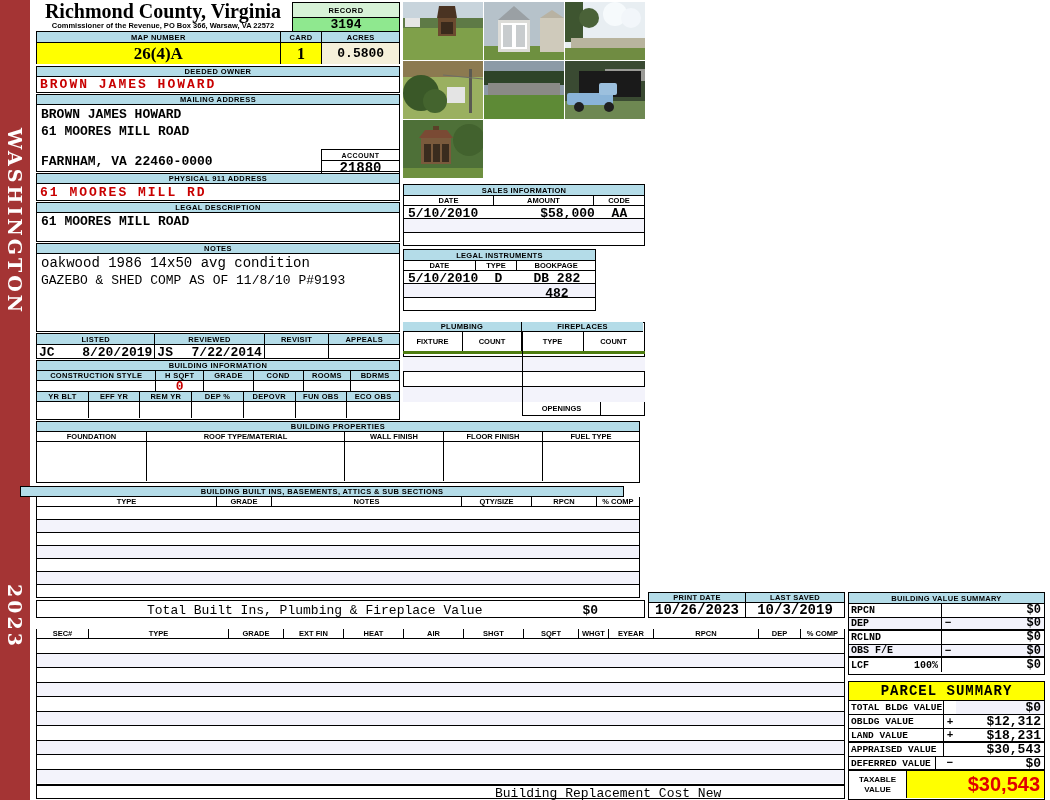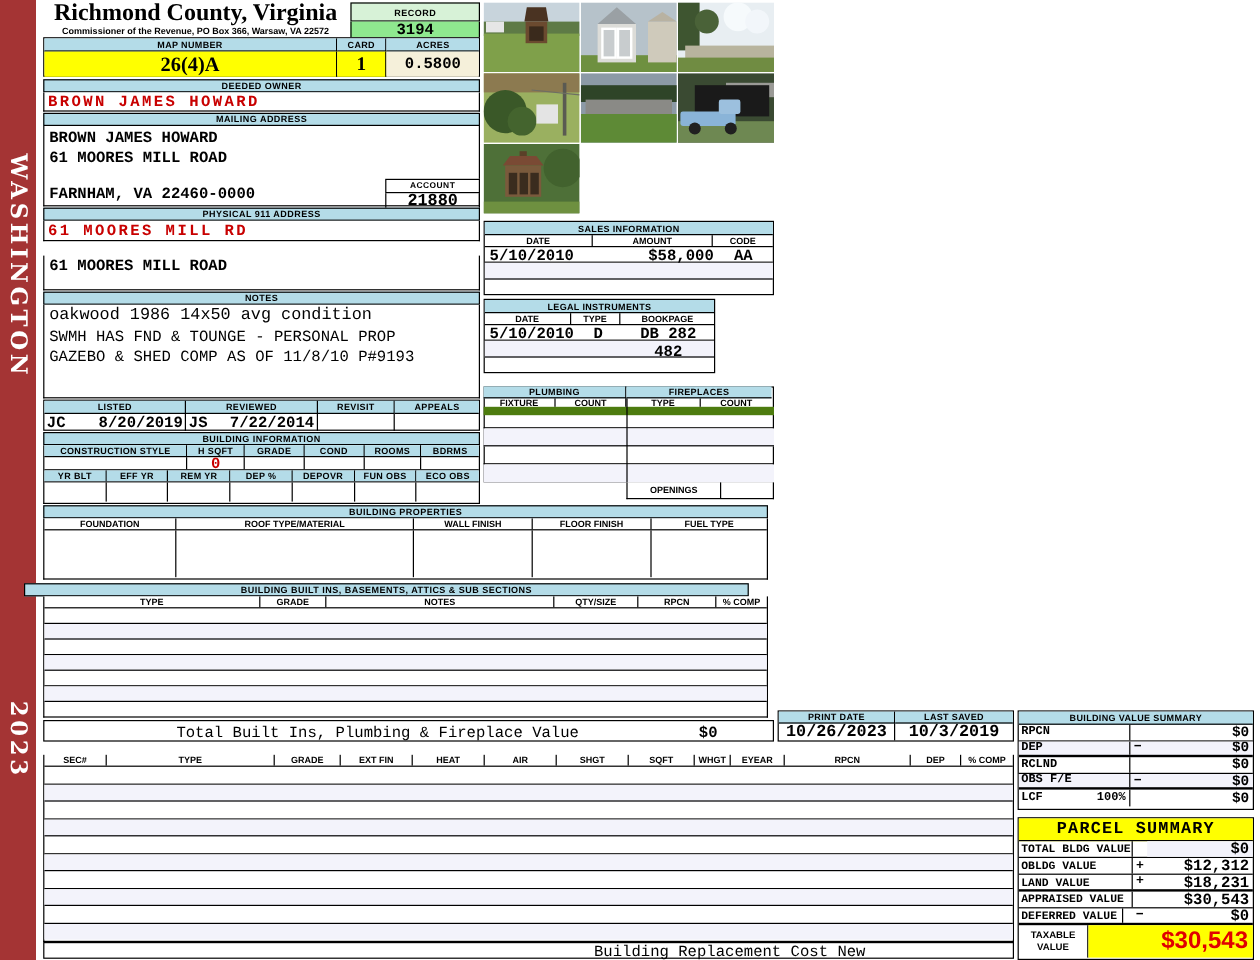--- a/index.html
+++ b/index.html
@@ -67,28 +67,28 @@
     <div class="val" style="padding:15px 0 0 4px;">FARNHAM, VA 22460-0000</div>
   </div>
   <div class="abs" style="left:321px;top:149px;width:79px;height:23px;">
     <div style="height:10px;border:1px solid #000;background:#fff;display:flex;align-items:center;justify-content:center;font:bold 7px 'Liberation Sans',sans-serif;letter-spacing:.4px;">ACCOUNT</div>
     <div class="val" style="height:13px;border:1px solid #000;border-top:none;display:flex;align-items:center;justify-content:center;font-size:14px;">21880</div>
   </div>
 
   <div class="abs hdr" style="left:36px;top:173px;width:364px;height:11px;">PHYSICAL 911 ADDRESS</div>
   <div class="abs box val red" style="left:36px;top:184px;width:364px;height:17px;border-top:none;display:flex;align-items:center;padding-left:3px;letter-spacing:2px;">61 MOORES MILL RD</div>
 
+  <div class="abs hdr" style="left:36px;top:202px;width:364px;height:11px;">LEGAL DESCRIPTION</div>
   <div class="abs box" style="left:36px;top:213px;width:364px;height:29px;border-top:none;">
     <div class="val" style="padding:1px 0 0 4px;">61 MOORES MILL ROAD</div>
   </div>
 
   <div class="abs hdr" style="left:36px;top:243px;width:364px;height:11px;">NOTES</div>
   <div class="abs box" style="left:36px;top:254px;width:364px;height:78px;border-top:none;font-size:13px;">
     <div class="mono" style="padding:1px 0 0 4px;font-size:14px;">oakwood 1986 14x50 avg condition</div>
-    <div class="mono" style="padding:2px 0 0 4px;font-size:13px;">SWMH HAS FND &amp; TOUNGE - PERSONAL PROP</div>
     <div class="mono" style="padding:2px 0 0 4px;font-size:13px;">GAZEBO &amp; SHED COMP AS OF 11/8/10 P#9193</div>
   </div>
 
   <div class="abs box" style="left:36px;top:333px;width:364px;height:26px;">
     <div class="row" style="height:11px;">
       <div class="cell hc" style="width:119px;">LISTED</div>
       <div class="cell hc" style="width:110px;">REVIEWED</div>
       <div class="cell hc" style="width:65px;">REVISIT</div>
       <div class="cell hc" style="width:70px;">APPEALS</div>
     </div>
@@ -258,21 +258,21 @@
     <div class="vrow lav" style="height:13px;"></div>
     <div style="height:13px;"></div>
   </div>
 
   <div class="abs" style="left:403px;top:322px;width:242px;height:95px;">
     <div style="position:absolute;left:0;top:0;width:242px;height:80px;border:1px solid #000;box-sizing:border-box;background:#fff;"></div>
     <div class="row" style="position:absolute;left:0;top:0;width:242px;height:10px;">
       <div class="cell hc" style="width:119px;border-right:1px solid #000;">PLUMBING</div>
       <div class="cell hc" style="width:121px;">FIREPLACES</div>
     </div>
-    <div class="row" style="position:absolute;left:0;top:10px;width:242px;height:14px;border-bottom:7px solid #4d7c0f;box-sizing:border-box;">
+    <div class="row" style="position:absolute;left:0;top:10px;width:242px;height:22px;border-bottom:3px solid #4d7c0f;box-sizing:border-box;">
       <div class="cell" style="width:60px;font:bold 7.5px 'Liberation Sans',sans-serif;">FIXTURE</div>
       <div class="cell" style="width:59px;font:bold 7.5px 'Liberation Sans',sans-serif;border-right:1px solid #000;">COUNT</div>
       <div class="cell" style="width:62px;font:bold 7.5px 'Liberation Sans',sans-serif;">TYPE</div>
       <div class="cell" style="width:59px;font:bold 7.5px 'Liberation Sans',sans-serif;">COUNT</div>
     </div>
     <div style="position:absolute;left:0;top:20px;width:242px;height:15px;border-bottom:1px solid #000;box-sizing:border-box;"></div>
     <div class="lav" style="position:absolute;left:0;top:35px;width:242px;height:15px;border-bottom:1px solid #000;box-sizing:border-box;"></div>
     <div style="position:absolute;left:0;top:50px;width:242px;height:15px;border-bottom:1px solid #000;box-sizing:border-box;"></div>
     <div class="lav" style="position:absolute;left:0;top:65px;width:242px;height:15px;box-sizing:border-box;"></div>
     <div style="position:absolute;left:119px;top:10px;width:1px;height:70px;background:#000;"></div>

